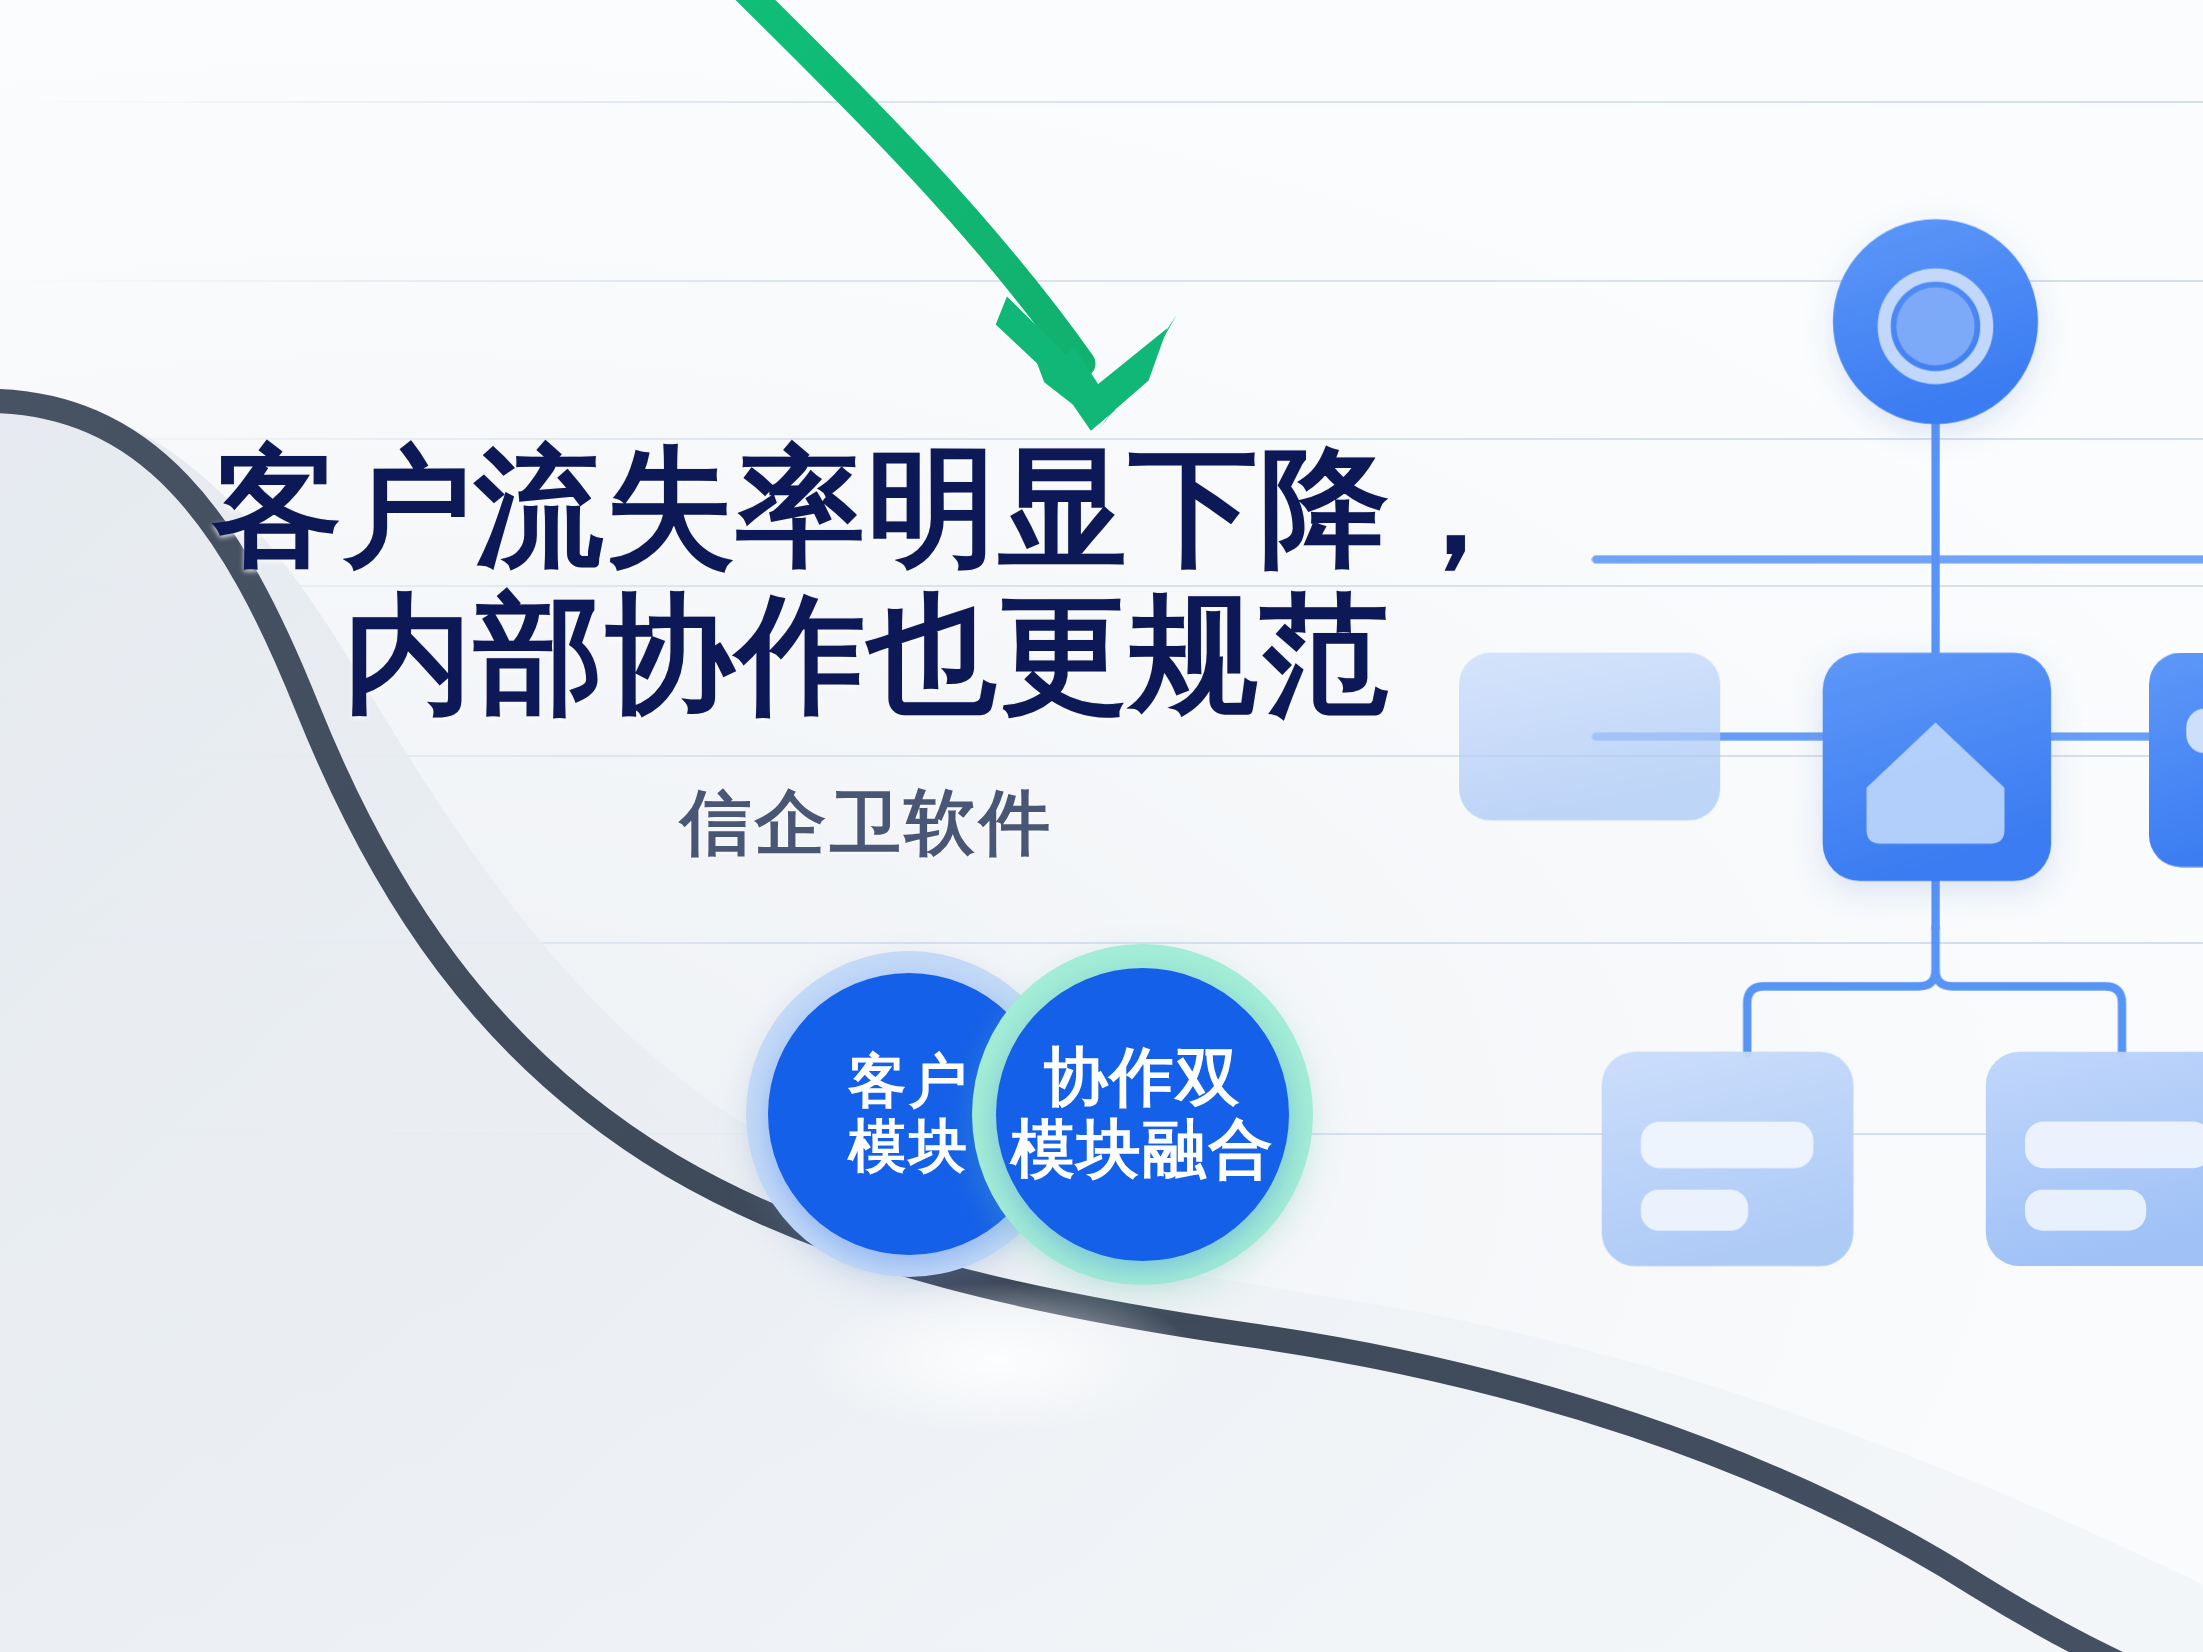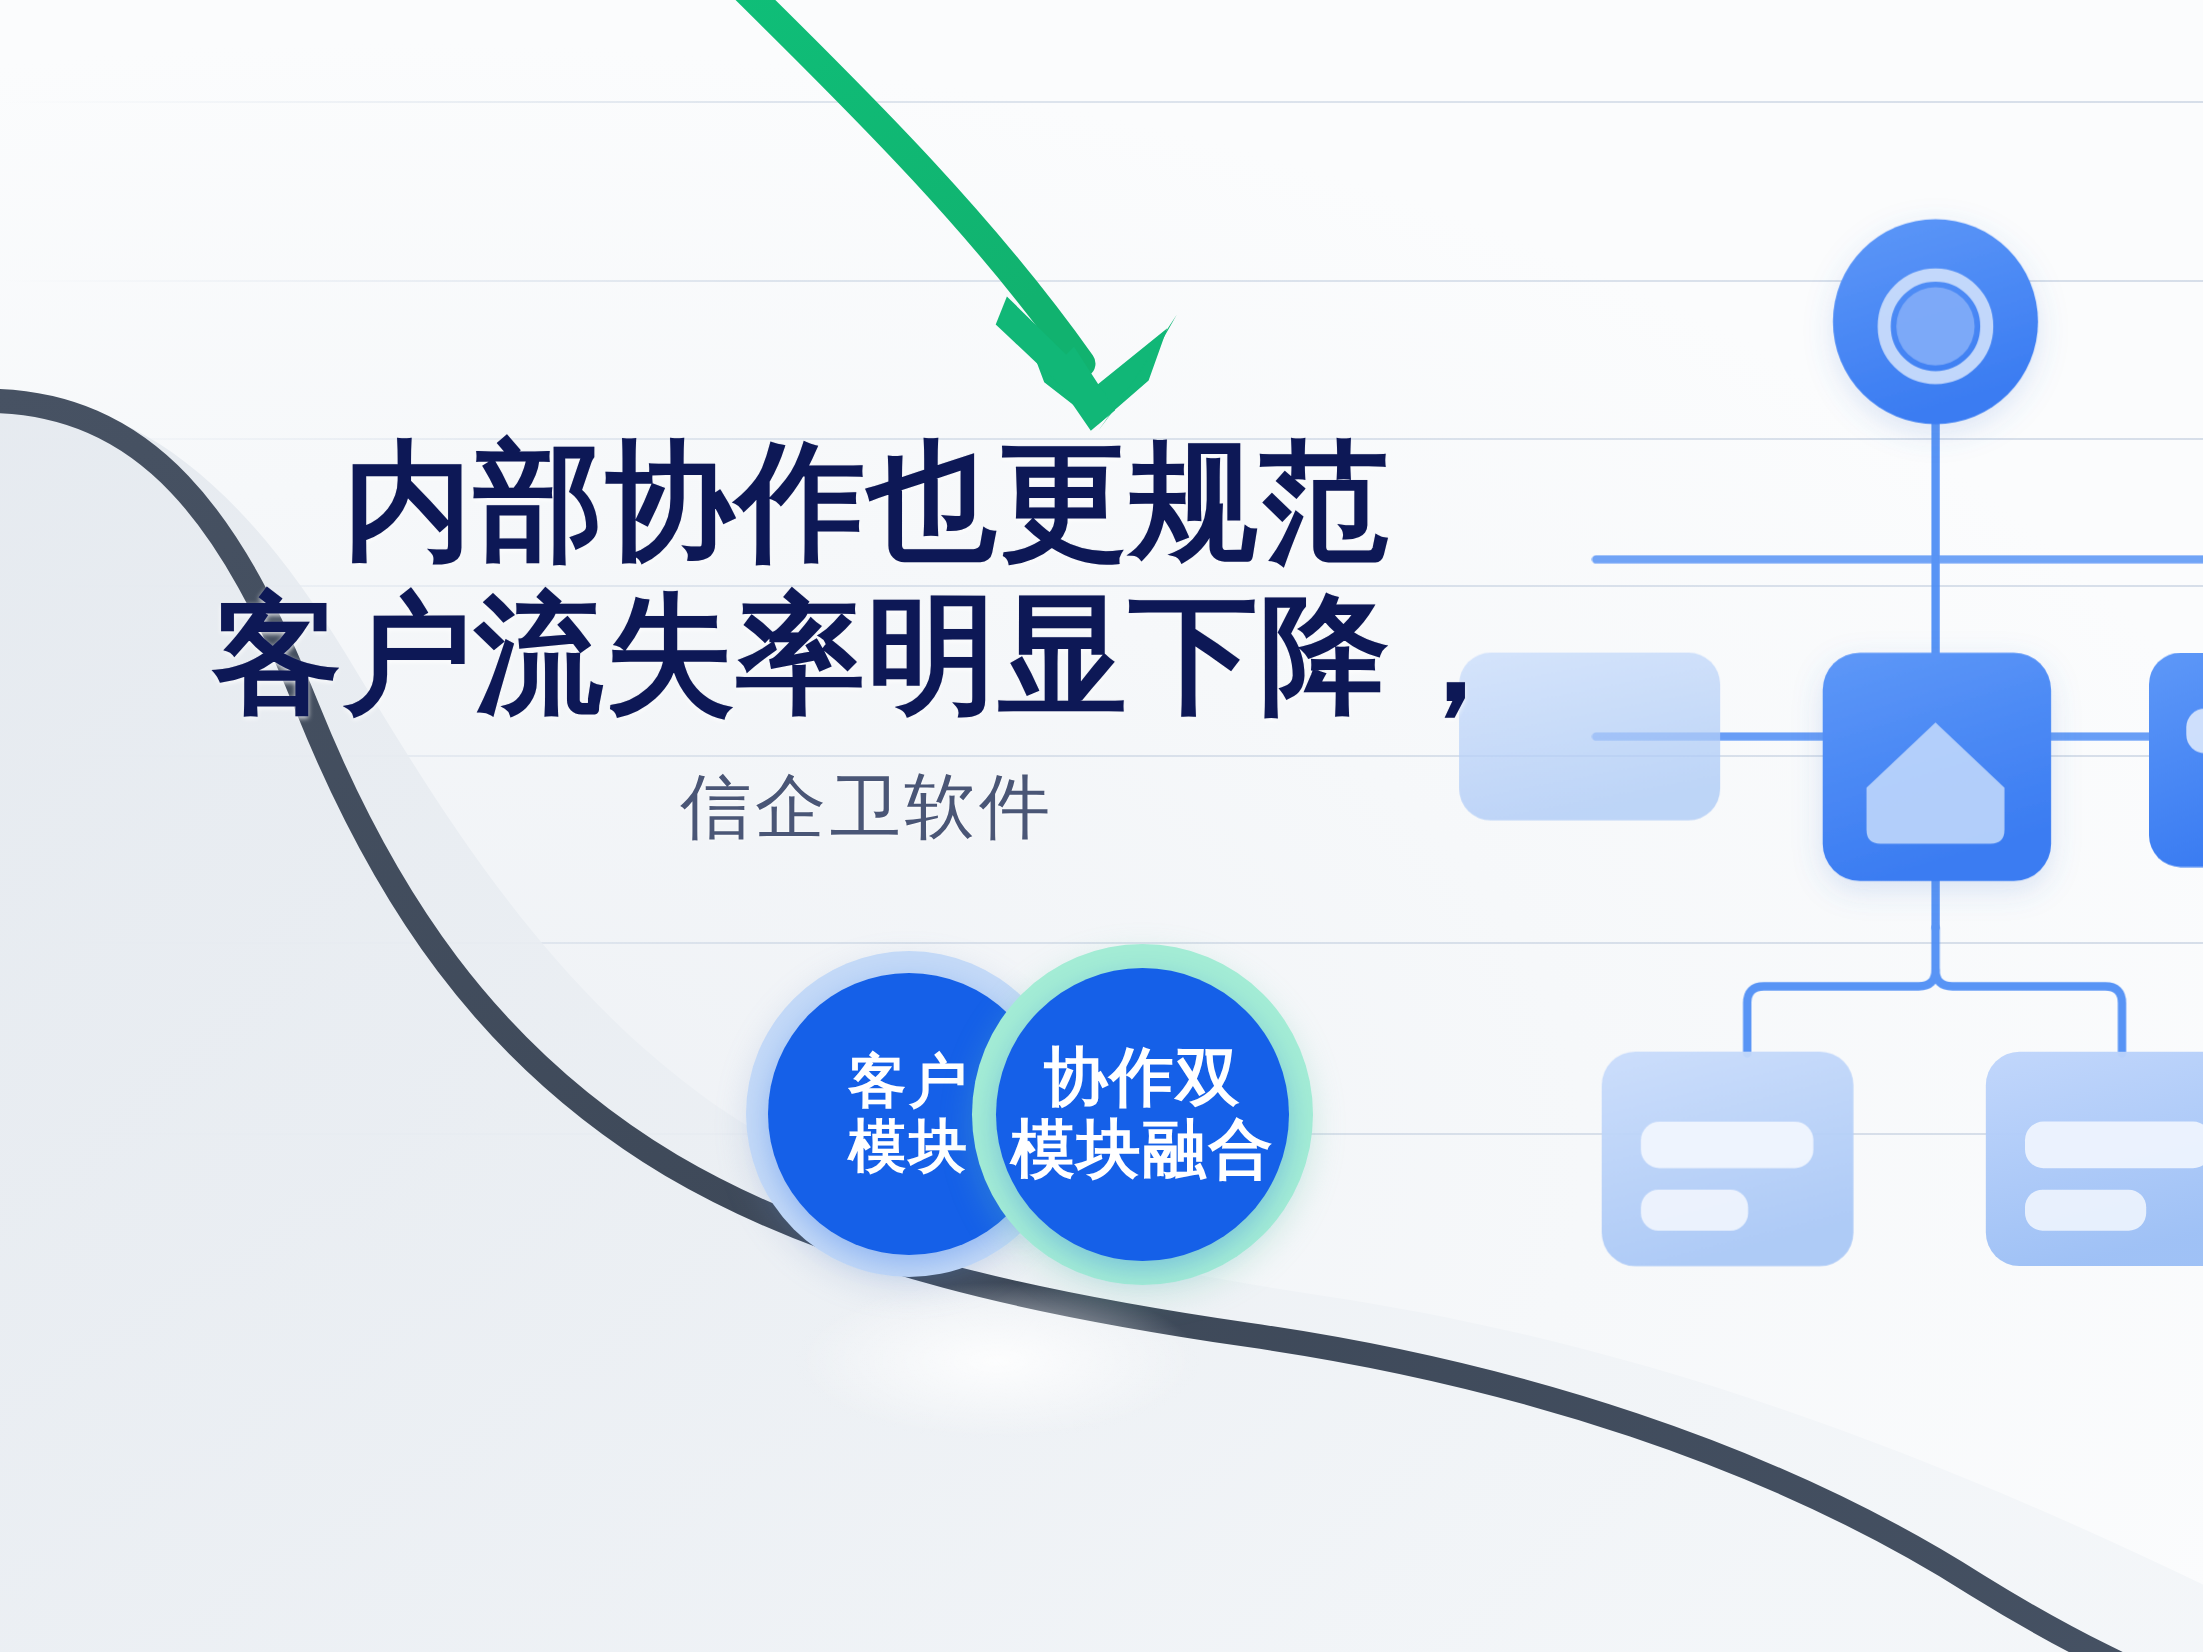--- a/index.html
+++ b/index.html
@@ -41,25 +41,25 @@
     font-weight:700;
     font-size:129px;
     line-height:1.18;
     letter-spacing:1.9px;
     text-shadow:0 1.9px 5.6px rgba(255,255,255,.85), 0 0 0.9px rgba(13,24,86,.5);
     white-space:nowrap;
   }
   .headline .line2{ margin-top:-5.6px; }
   .subtitle{
     position:absolute;
-    left:0;top:760px;width:1734px;
+    left:0;top:776px;width:1734px;
     text-align:center;
     color:#4a5676;
     font-size:71px;
-    font-weight:400;
+    font-weight:700;
     letter-spacing:3.7px;
     z-index:6;
     text-shadow:0 0.9px 3.7px rgba(255,255,255,.8);
   }
 
   
   .badges{position:absolute;left:746px;top:951px;z-index:7;}
   .badge{
     position:absolute;
     border-radius:50%;
@@ -211,22 +211,22 @@
       <path d="M 770,-40 C 880,70 1040,220 1160,390" fill="none" stroke="url(#gArrow)" stroke-width="30" stroke-linecap="round"></path>
       <path d="M 1090,330 L 1168,420 L 1252,352 L 1232,408 L 1178,455 L 1120,410 Z" fill="#11b777"></path>
       <path d="M 1082,322 L 1172,432 L 1160,402 Z" fill="#11b777"></path>
       <polygon points="1080,318 1186,422 1174,448 1068,348" fill="#11b777"></polygon>
       <polygon points="1262,338 1196,438 1178,462 1246,366" fill="#11b777"></polygon>
       <polygon points="1152,372 1196,440 1170,462 1126,398" fill="#11b777"></polygon>
     </g>
   </svg>
 
   <div class="headline">
+    <span class="line line1">客户流失率明显下降，</span>
     <span class="line line2">内部协作也更规范</span>
-    <span class="line line1">客户流失率明显下降，</span>
   </div>
 
   <div class="subtitle">信企卫软件</div>
 
   <div class="badge-bloom"></div>
 
   <div class="badges">
     <div class="badge" id="badge-customer">
       <div class="inner">
         <span>客户</span>

